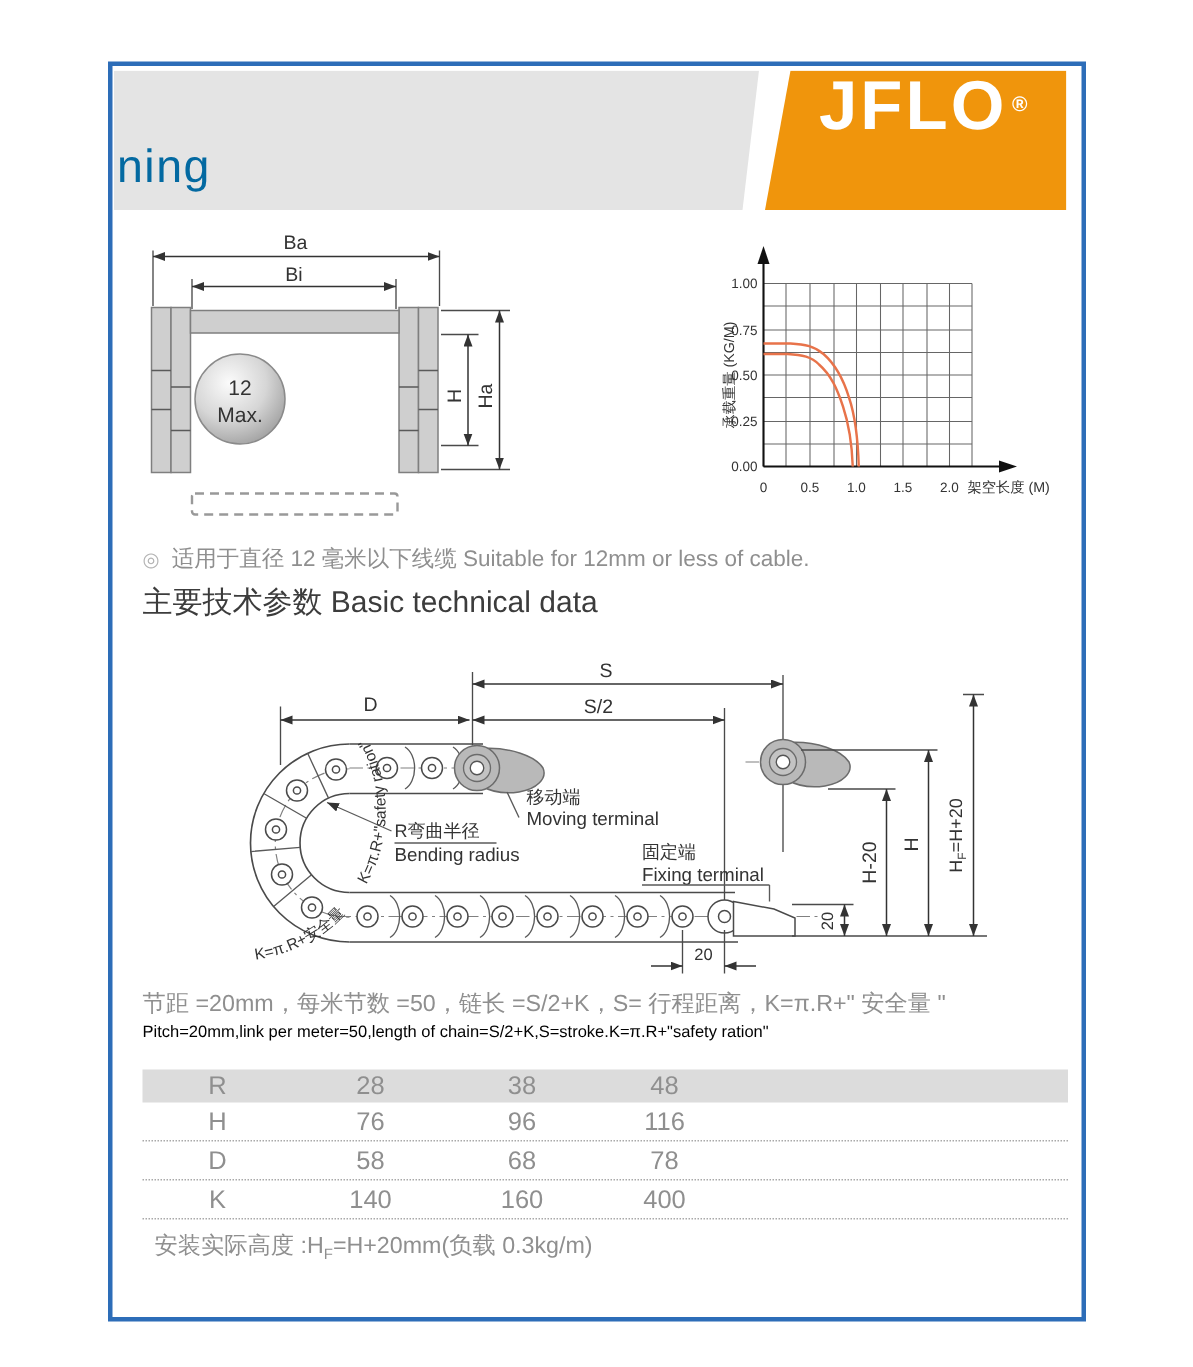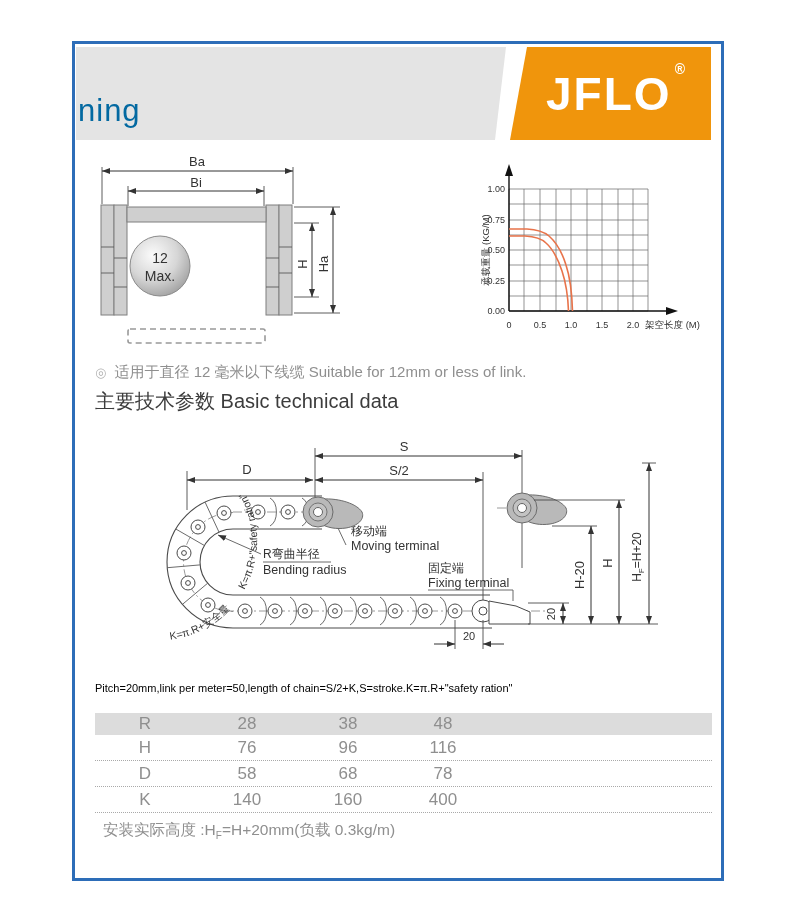--- a/index.html
+++ b/index.html
@@ -5,21 +5,21 @@
   html,body{margin:0;padding:0;background:#ffffff;}
   .canvas{position:relative;width:795px;height:911px;background:#fff;overflow:hidden;
           font-family:"Liberation Sans","DejaVu Sans",sans-serif;}
   .page-border{position:absolute;left:72px;top:41px;width:646px;height:834px;
                border:3px solid #2d6db8;background:#fff;}
   
   .banner{position:absolute;left:76px;top:47px;width:430px;height:93px;background:#e4e4e4;
           clip-path:polygon(0 0,100% 0,calc(100% - 11px) 100%,0 100%);}
   .series{position:absolute;left:2px;top:46px;font-size:31px;color:#0369a1;letter-spacing:1px;}
   .logo{position:absolute;left:508px;top:47px;width:203px;height:93px;background:#f0950c;
-        clip-path:polygon(19px 0,100% 0,100% 100%,2px 100%);display:flex;align-items:center;}
+        clip-path:polygon(19px 0,100% 0,100% 100%,2px 100%);display:flex;}
   .logo-text{color:#fff;font-weight:bold;font-size:46px;letter-spacing:2px;padding-left:38px;line-height:1;}
   .logo-reg{color:#fff;font-size:14px;position:absolute;right:26px;top:14px;font-weight:bold;}
   
   .note{position:absolute;left:95px;top:363px;font-size:15px;color:#8f8f8f;}
   .note .bullet{color:#b3b3b3;font-size:13px;margin-right:4px;}
   .heading{position:absolute;left:95px;top:388px;font-size:20px;font-weight:normal;color:#3c3c3c;}
   .pitch-zh{position:absolute;left:95px;top:659px;font-size:15.5px;color:#8f8f8f;}
   .pitch-en{position:absolute;left:95px;top:682px;font-size:11px;color:#000000;}
   
   .spec-table{position:absolute;left:95px;top:713px;width:617px;}
@@ -223,28 +223,29 @@
 
       <path id="karc" d="M168,640 A100,100 0 0 0 219,462" fill="none" stroke="none"></path>
       <text font-size="10.5" fill="#555"><textPath href="#karc" startOffset="1%">K=π.R+安全量</textPath></text>
       <text font-size="10.5" fill="#555"><textPath href="#karc" startOffset="40%">K=π.R+"safety ration"</textPath></text>
     </g>
   </svg>
 
   <div class="note">
     <span class="bullet">◎</span>
     <span>适用于直径 12 毫米以下线缆</span>
-    <span>Suitable for 12mm or less of link.</span>
+    <span>Suitable for 12mm or less of cable.</span>
   </div>
 
   <div class="heading">
     <span>主要技术参数</span>
     <span>Basic technical data</span>
   </div>
 
+  <div class="pitch-zh">节距 =20mm，每米节数 =50，链长 =S/2+K，S= 行程距离，K=π.R+" 安全量 "</div>
   <div class="pitch-en">Pitch=20mm,link per meter=50,length of chain=S/2+K,S=stroke.K=π.R+"safety ration"</div>
 
   <div class="spec-table">
     <div class="trow head">
       <span>R</span>
       <span>28</span>
       <span>38</span>
       <span>48</span>
       <span></span>
     </div>

